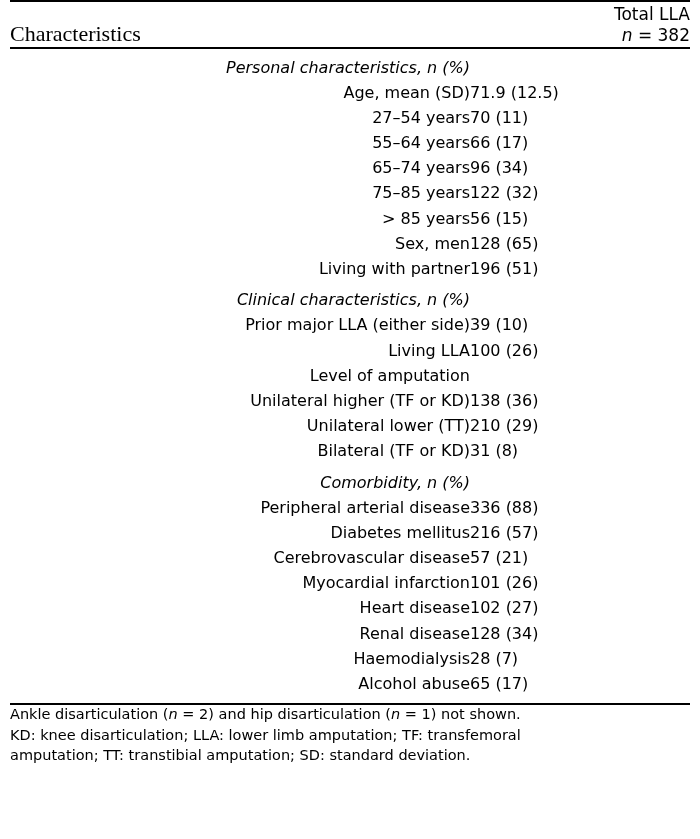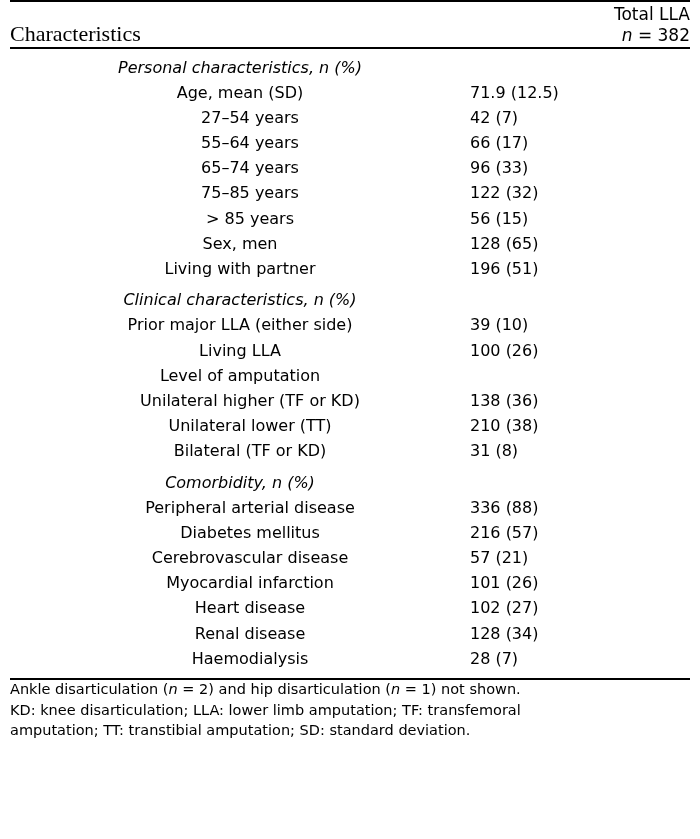--- a/index.html
+++ b/index.html
@@ -54,21 +54,21 @@
     vertical-align: bottom;
   }
   .head-line2 { display:block; }
   .italic-n { font-style: italic; }
 
   tr.row td {
     font-size: 16px;
     padding: 3px 0 3px 0;
     line-height: 1.2;
   }
-  td.label { text-align: center; }
+  td.label { text-align: right; }
   td.value { text-align: left; }
 
   .section {
     font-style: italic;
   }
   .indent1 { padding-left: 20px !important; }
   .spacer-top td { padding-top: 9px !important; }
 
   .footnotes {
     font-size: 14.5px;
@@ -102,29 +102,29 @@
       <tr class="row spacer-top">
         <td class="label section">Personal characteristics, <span style="font-style:italic">n</span> (%)</td>
         <td class="value"></td>
       </tr>
       <tr class="row">
         <td class="label">Age, mean (SD)</td>
         <td class="value">71.9 (12.5)</td>
       </tr>
       <tr class="row">
         <td class="label indent1">27–54 years</td>
-        <td class="value">42 (7)</td>
+        <td class="value">70 (11)</td>
       </tr>
       <tr class="row">
         <td class="label indent1">55–64 years</td>
         <td class="value">66 (17)</td>
       </tr>
       <tr class="row">
         <td class="label indent1">65–74 years</td>
-        <td class="value">96 (33)</td>
+        <td class="value">96 (34)</td>
       </tr>
       <tr class="row">
         <td class="label indent1">75–85 years</td>
         <td class="value">122 (32)</td>
       </tr>
       <tr class="row">
         <td class="label indent1">&gt; 85 years</td>
         <td class="value">56 (15)</td>
       </tr>
       <tr class="row">
@@ -151,21 +151,21 @@
       <tr class="row">
         <td class="label">Level of amputation</td>
         <td class="value"></td>
       </tr>
       <tr class="row">
         <td class="label indent1">Unilateral higher (TF or KD)</td>
         <td class="value">138 (36)</td>
       </tr>
       <tr class="row">
         <td class="label indent1">Unilateral lower (TT)</td>
-        <td class="value">210 (38)</td>
+        <td class="value">210 (29)</td>
       </tr>
       <tr class="row">
         <td class="label indent1">Bilateral (TF or KD)</td>
         <td class="value">31 (8)</td>
       </tr>
 
       <tr class="row spacer-top">
         <td class="label section">Comorbidity, <span style="font-style:italic">n</span> (%)</td>
         <td class="value"></td>
       </tr>
@@ -189,20 +189,24 @@
         <td class="label indent1">Heart disease</td>
         <td class="value">102 (27)</td>
       </tr>
       <tr class="row">
         <td class="label indent1">Renal disease</td>
         <td class="value">128 (34)</td>
       </tr>
       <tr class="row">
         <td class="label indent1">Haemodialysis</td>
         <td class="value">28 (7)</td>
+      </tr>
+      <tr class="row">
+        <td class="label indent1">Alcohol abuse</td>
+        <td class="value">65 (17)</td>
       </tr>
 
       <tr class="rule-bottom">
         <td style="height:7px;"></td>
         <td style="height:7px;"></td>
       </tr>
 
       <tr>
         <td colspan="2" class="footnotes">
           <div>Ankle disarticulation (<span style="font-style:italic">n</span> = 2) and hip disarticulation (<span style="font-style:italic">n</span> = 1) not shown.</div>

